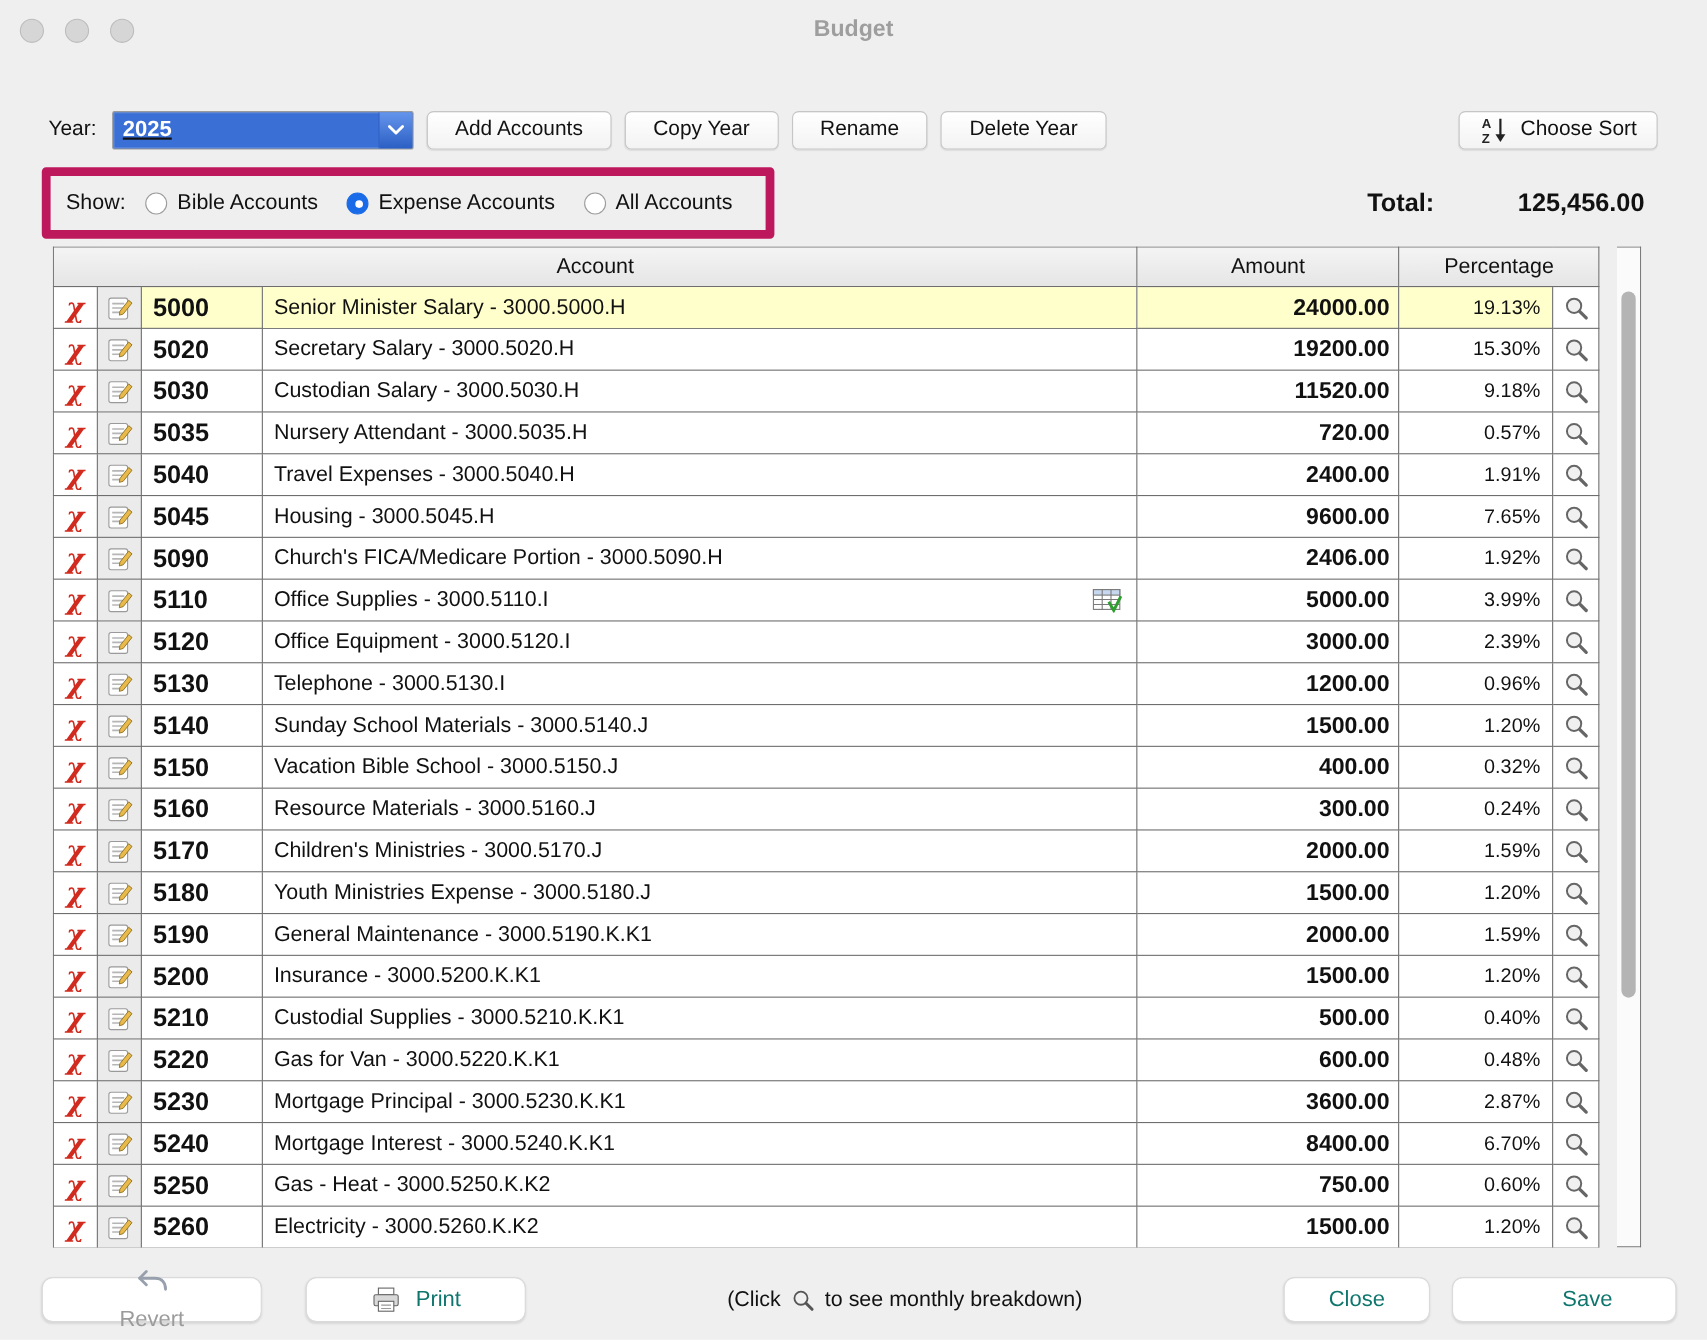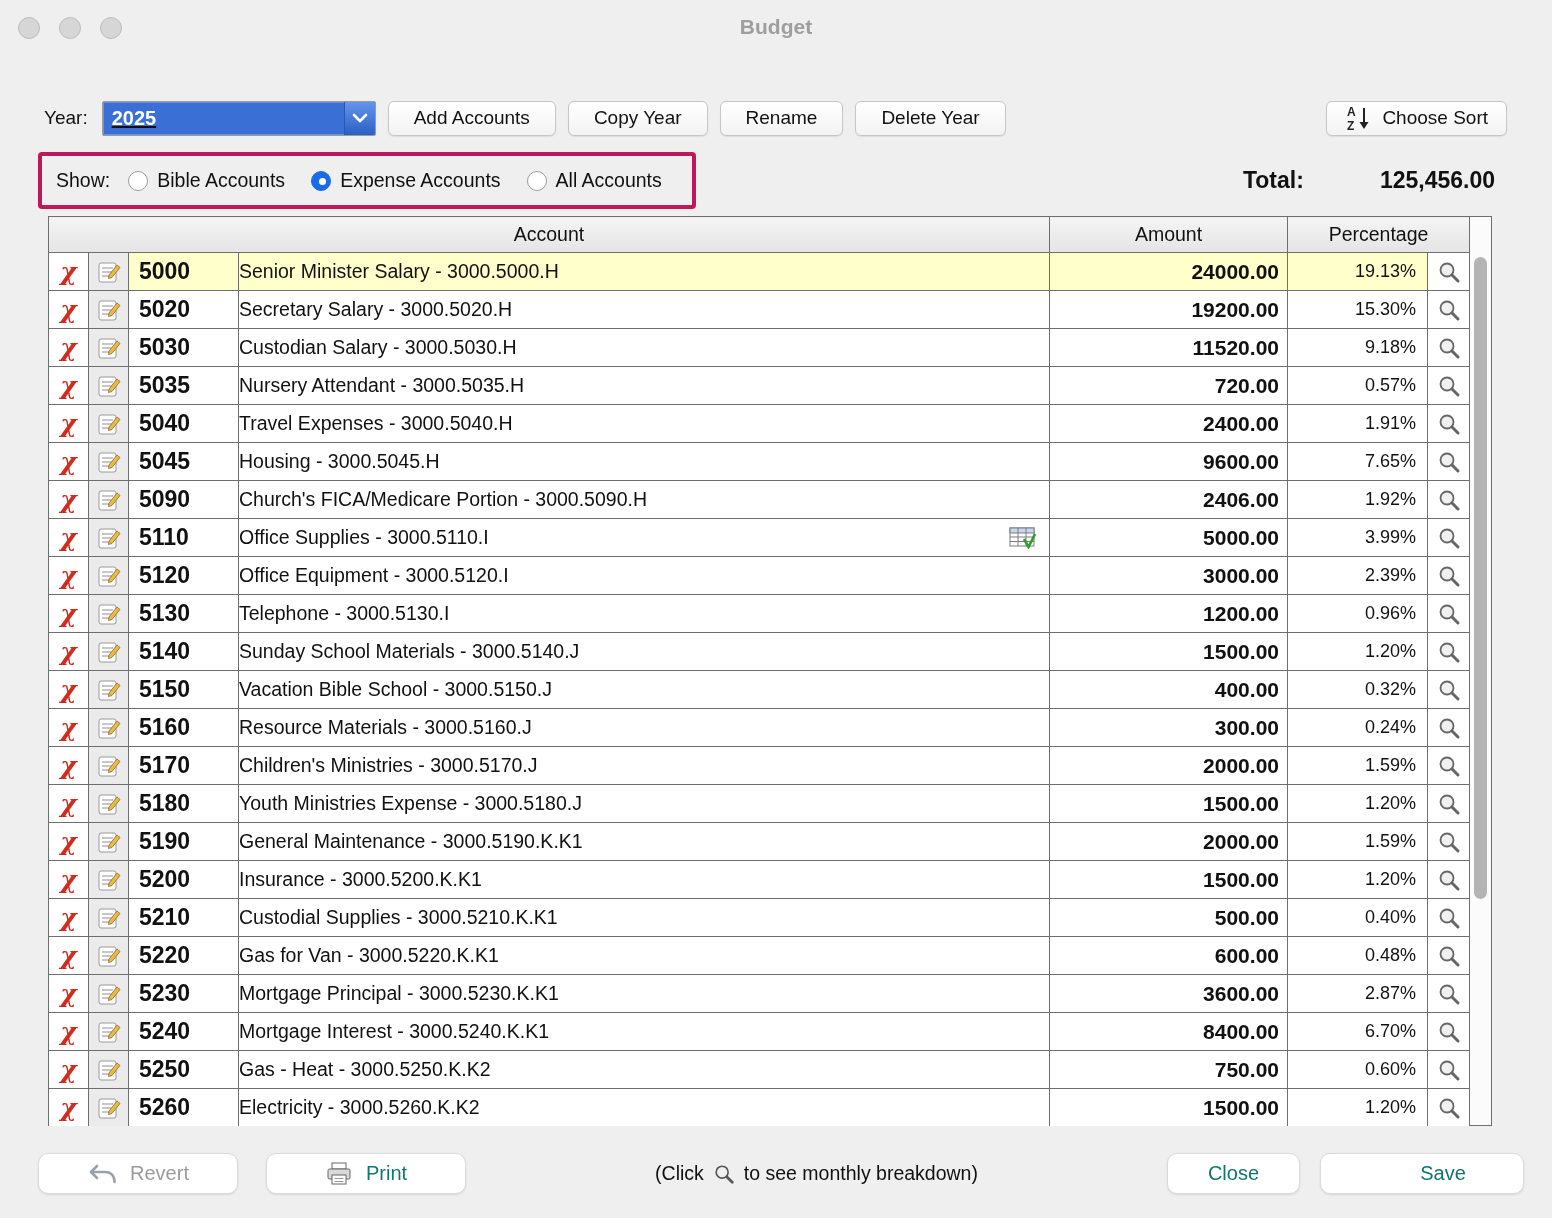--- a/index.html
+++ b/index.html
@@ -25,62 +25,62 @@
   .year-value { flex:1; color:#fff; font-weight:bold; font-size:20px; padding-left:9px; }
   .year-chevron { width:31px; height:100%; display:flex; align-items:center; justify-content:center;
     background:linear-gradient(#6495ec,#2c5fc4); border-left:1px solid #2a56b8; border-radius:0 2px 2px 0; }
   .tb-btn { height:35px; padding:0 25px; font-size:19px; color:#111; cursor:pointer;
     background:linear-gradient(#ffffff,#f3f3f3); border:1px solid #c6c6c6; border-radius:6px;
     box-shadow:0 1px 1px rgba(0,0,0,.08); font-family:inherit;text-align:right; }
   .choose-sort { margin-left:auto; display:flex; align-items:center; gap:11px; padding:0 18px; }
 
   
   .show-row { display:flex; align-items:center; margin:16px 57px 0 38px; }
-  .show-box { display:flex; align-items:center; gap:12px; border:4px solid #be185d; border-radius:4px;
+  .show-box { display:flex; align-items:center; gap:12px; border:8px solid #be185d; border-radius:4px;
     padding:13px 16px 13px 14px; }
   .show-label { font-size:19.5px; margin-right:6px; }
   .radio-option { display:flex; align-items:center; gap:9px; cursor:pointer; margin-right:14px; }
   .radio-dot { width:20px; height:20px; border-radius:50%; background:#fff; border:1.5px solid #9c9c9c; position:relative; flex:none; }
   .radio-option.checked .radio-dot { background:#1a6be8; border-color:#1a6be8; }
   .radio-option.checked .radio-dot::after { content:""; position:absolute; left:6.5px; top:6.5px;
     width:7px; height:7px; border-radius:50%; background:#fff; }
   .radio-label { font-size:19.5px; }
   .total { margin-left:auto; display:flex; align-items:baseline; gap:76px; }
   .total-label, .total-value { font-weight:bold; font-size:23px; }
 
   
-  .table-wrap { margin:7px 0 0 48px; width:1444px; height:910px; display:flex; overflow:hidden; }
+  .table-wrap { margin:7px 0 0 48px; width:1444px; height:910px; display:flex; overflow:hidden;gap:16px; }
   table { width:1422px; border-collapse:collapse; table-layout:fixed; background:#fff; }
   th, td { border:1px solid #6e6e6e; overflow:hidden; white-space:nowrap; }
   thead th { height:36px; background:linear-gradient(#f4f4f4,#e5e5e5); font-weight:400; font-size:19.5px; text-align:center; }
   tbody td { height:38px; }
   .c-x { text-align:center; }
   .x-icon { display:inline-block; font-family:"DejaVu Serif","Liberation Serif",serif; font-style:italic;
     font-weight:bold; color:#d12b1f; font-size:25px; line-height:1; cursor:pointer; }
   .x-icon::before { content:"\03C7"; }
   .c-edit { background:#ebebeb; text-align:center; }
   .edit-icon { display:inline-flex; cursor:pointer; vertical-align:middle; }
   .c-num { font-weight:bold; font-size:23px; padding-left:10px; }
-  .c-name { position:relative; font-size:19.5px; }
+  .c-name { padding-left:10px; position:relative; font-size:19.5px; }
   .grid-icon { display:none; position:absolute; right:13px; top:50%; transform:translateY(-50%); cursor:pointer; }
   .grid-icon.show { display:inline-flex; }
   .c-amt { font-weight:bold; font-size:21px; text-align:right; padding-right:8px; }
   .c-pct { text-align:right; font-size:18px; padding-right:11px; }
   .c-mag { text-align:center; }
   .mag-icon { display:inline-flex; cursor:pointer; vertical-align:middle; }
   tr.selected .c-num, tr.selected .c-name, tr.selected .c-amt, tr.selected .c-pct { background:#ffffcb; }
   .scrollbar { width:22px; background:#fbfbfb; border:1px solid #6e6e6e; border-left:none; position:relative; }
   .sb-thumb { position:absolute; left:3.5px; top:40px; width:13px; height:642px; background:#b4b4b4; border-radius:7px; cursor:pointer; }
 
   
   .footer { display:flex; align-items:center; margin:27px 28px 0 38px; }
   .f-btn { height:41px; background:#fff; border:1px solid #dadada; border-radius:10px;
     box-shadow:0 1px 2px rgba(0,0,0,.10); font-size:20px; color:#0f766e; cursor:pointer;
     display:flex; align-items:center; justify-content:center; gap:13px; font-family:inherit; }
-  .btn-revert { width:200px; color:#9b9b9b; margin-right:28px; }
+  .btn-revert { width:200px; color:#9b9b9b; margin-right:40px;flex-direction:column; }
   .btn-print { width:200px; }
   .hint { flex:1; display:flex; align-items:center; justify-content:center; gap:9px; font-size:19.5px; }
   .btn-close { width:133px; margin-right:20px; }
   .btn-save { width:204px;padding-left:42px; }
 </style>
 </head>
 <body>
 
 <div class="window">
 

